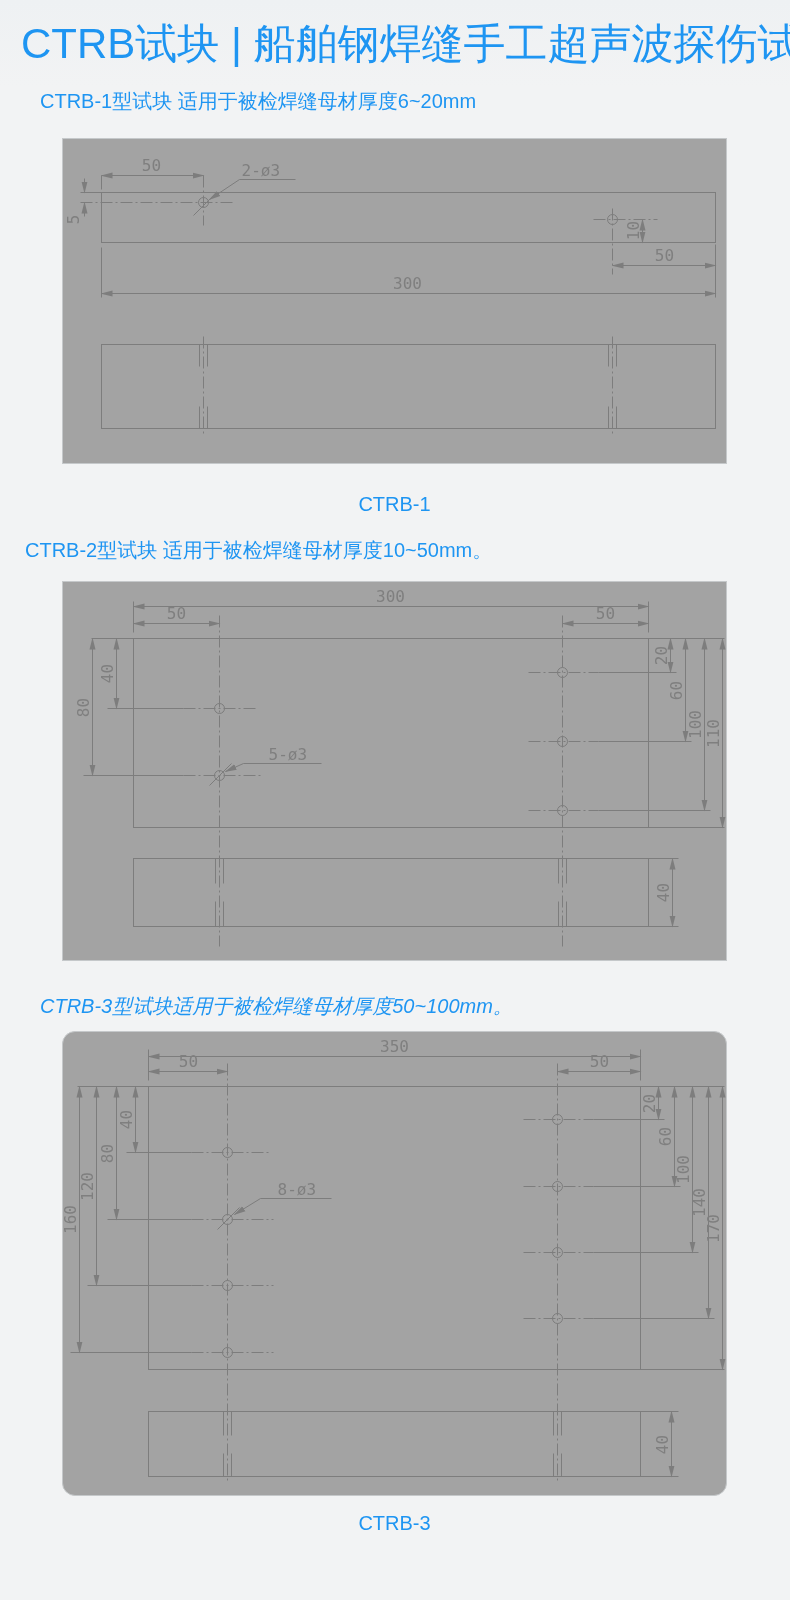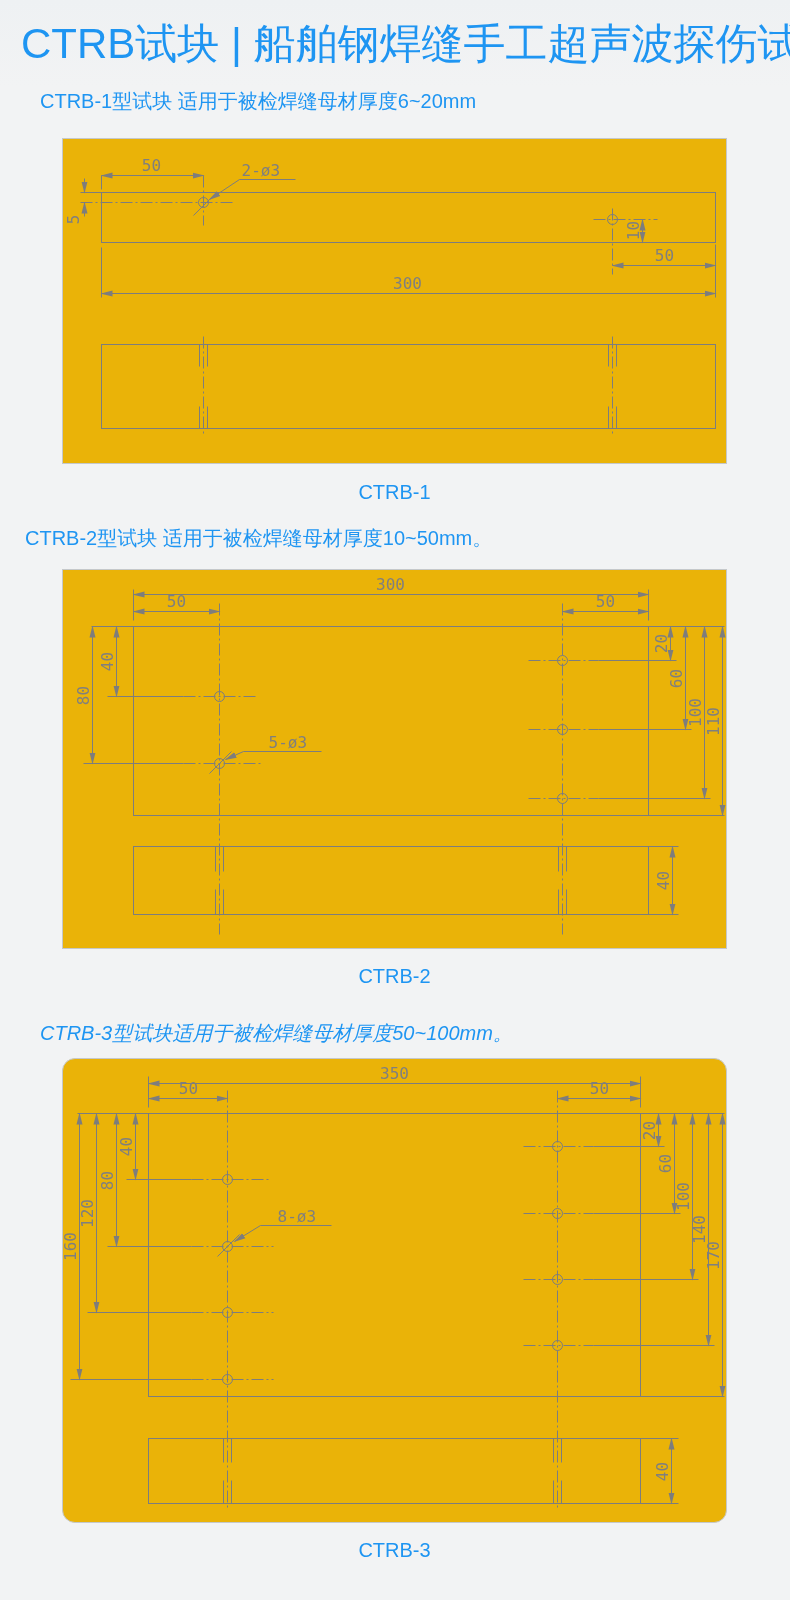--- a/index.html
+++ b/index.html
@@ -30,32 +30,32 @@
     color:var(--accent,#1e95f2);
     white-space:nowrap;
   }
   .st1 { margin-top:1px; }
   .st2 { margin-top:22px;margin-left:25px; }
   .st3 { margin-top:33px;font-style:italic; }
   .dbox {
     margin-left:62px;
     width:665px;
     border:1px solid #c5c8ca;
-    background:#eab308;
+    background:#a3a3a3;
   }
   .dbox1 { margin-top:25px; height:326px; }
   .dbox2 { margin-top:19px; height:380px; }
   .dbox3 { margin-top:13px; height:465px;border-radius:13px; }
   .caption {
     width:665px; margin-left:62px;
     text-align:center;
     font-size:20px; line-height:24px;
     color:var(--accent,#1e95f2);
   }
-  .cap1 { margin-top:16px; }
+  .cap1 { margin-top:28px; }
   .cap2 { margin-top:15px; }
   .cap3 { margin-top:15px; }
   svg.dwg { display:block; }
   svg.dwg line, svg.dwg rect, svg.dwg circle {
     stroke:var(--line,#7d7d7d); stroke-width:1; fill:none;
   }
   svg.dwg .cl line, svg.dwg line.cl { stroke-dasharray:12 3 2 3; }
   svg.dwg text {
     fill:#7f7f7f;
     font-family:"DejaVu Sans Mono", monospace;
@@ -217,21 +217,20 @@
             <text transform="translate(603,73) rotate(-90)" text-anchor="middle">20</text>
             <text transform="translate(618,108) rotate(-90)" text-anchor="middle">60</text>
             <text transform="translate(637,142) rotate(-90)" text-anchor="middle">100</text>
             <text transform="translate(655,151) rotate(-90)" text-anchor="middle">110</text>
             <text x="205" y="177">5-ø3</text>
             <text transform="translate(605,310) rotate(-90)" text-anchor="middle">40</text>
           </g>
         </g>
       </svg>
     </div>
-    <div class="caption cap2">CTRB-2</div>
   </section>
 
   <section>
     <h2 class="subtitle st3">CTRB-3型试块适用于被检焊缝母材厚度50~100mm。</h2>
     <div class="dbox dbox3">
       <svg class="dwg" id="d3" width="663" height="463" viewBox="0 0 663 463">
         <defs>
           <marker id="m3" markerUnits="userSpaceOnUse" markerWidth="12" markerHeight="8" viewBox="0 0 12 8" refX="11" refY="4" orient="auto-start-reverse">
             <path d="M0,1 L12,4 L0,7 Z" fill="#7d7d7d"></path>
           </marker>

